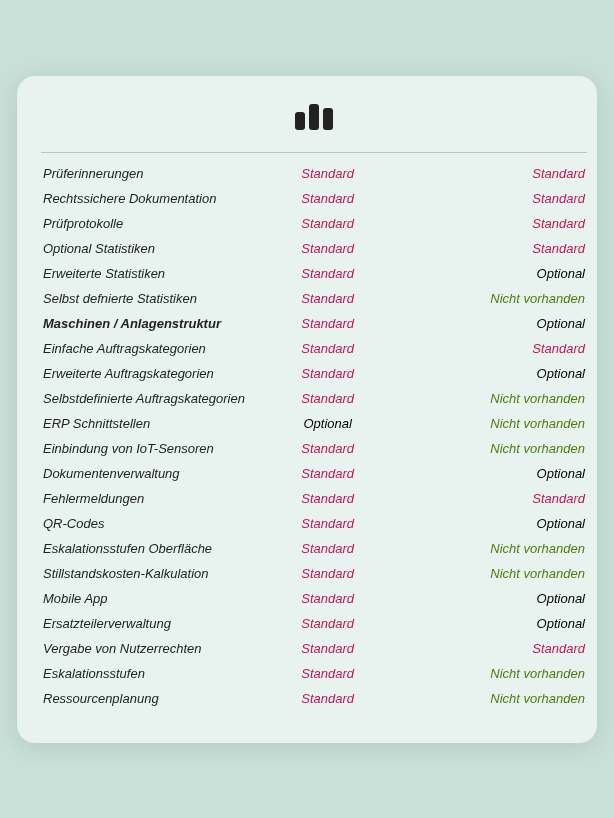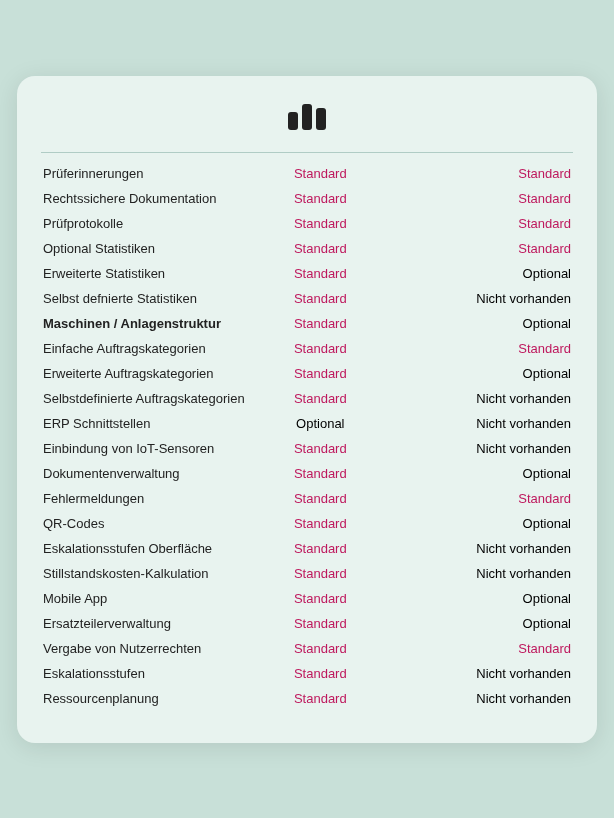--- a/index.html
+++ b/index.html
@@ -8,22 +8,23 @@
       display: flex;
       justify-content: center;
       align-items: center;
       min-height: 100vh;
       font-family: Arial, sans-serif;
     }
     .card {
       background: #e8f3ef;
       border-radius: 18px;
       width: 580px;
-      padding: 28px 24px 32px 24px;
+      padding: 28px 10px 32px 24px;
       box-shadow: 0 4px 24px rgba(0,0,0,0.10);
+      font-style: italic;
     }
     .header {
       display: flex;
       align-items: center;
       justify-content: space-between;
       margin-bottom: 18px;
     }
     .header-funktion {
       font-size: 24px;
       font-weight: 900;
@@ -90,21 +91,21 @@
       color: #888;
       font-size: 13px;
     }
     .col-wartung {
       width: 35%;
       text-align: right;
       font-size: 13px;
     }
     .status-standard { color: #be185d; }
     .status-optional { color: #000000; }
-    .status-nicht { color: #000000; }
+    .status-nicht { color: #4d7c0f; }
   </style>
 </head>
 <body>
 
 <div class="card">
   <div class="header">
     <span class="header-funktion"></span>
     <div class="logo-area">
       <div class="logo-bars">
         <div class="bar" style="height:18px;"></div>

